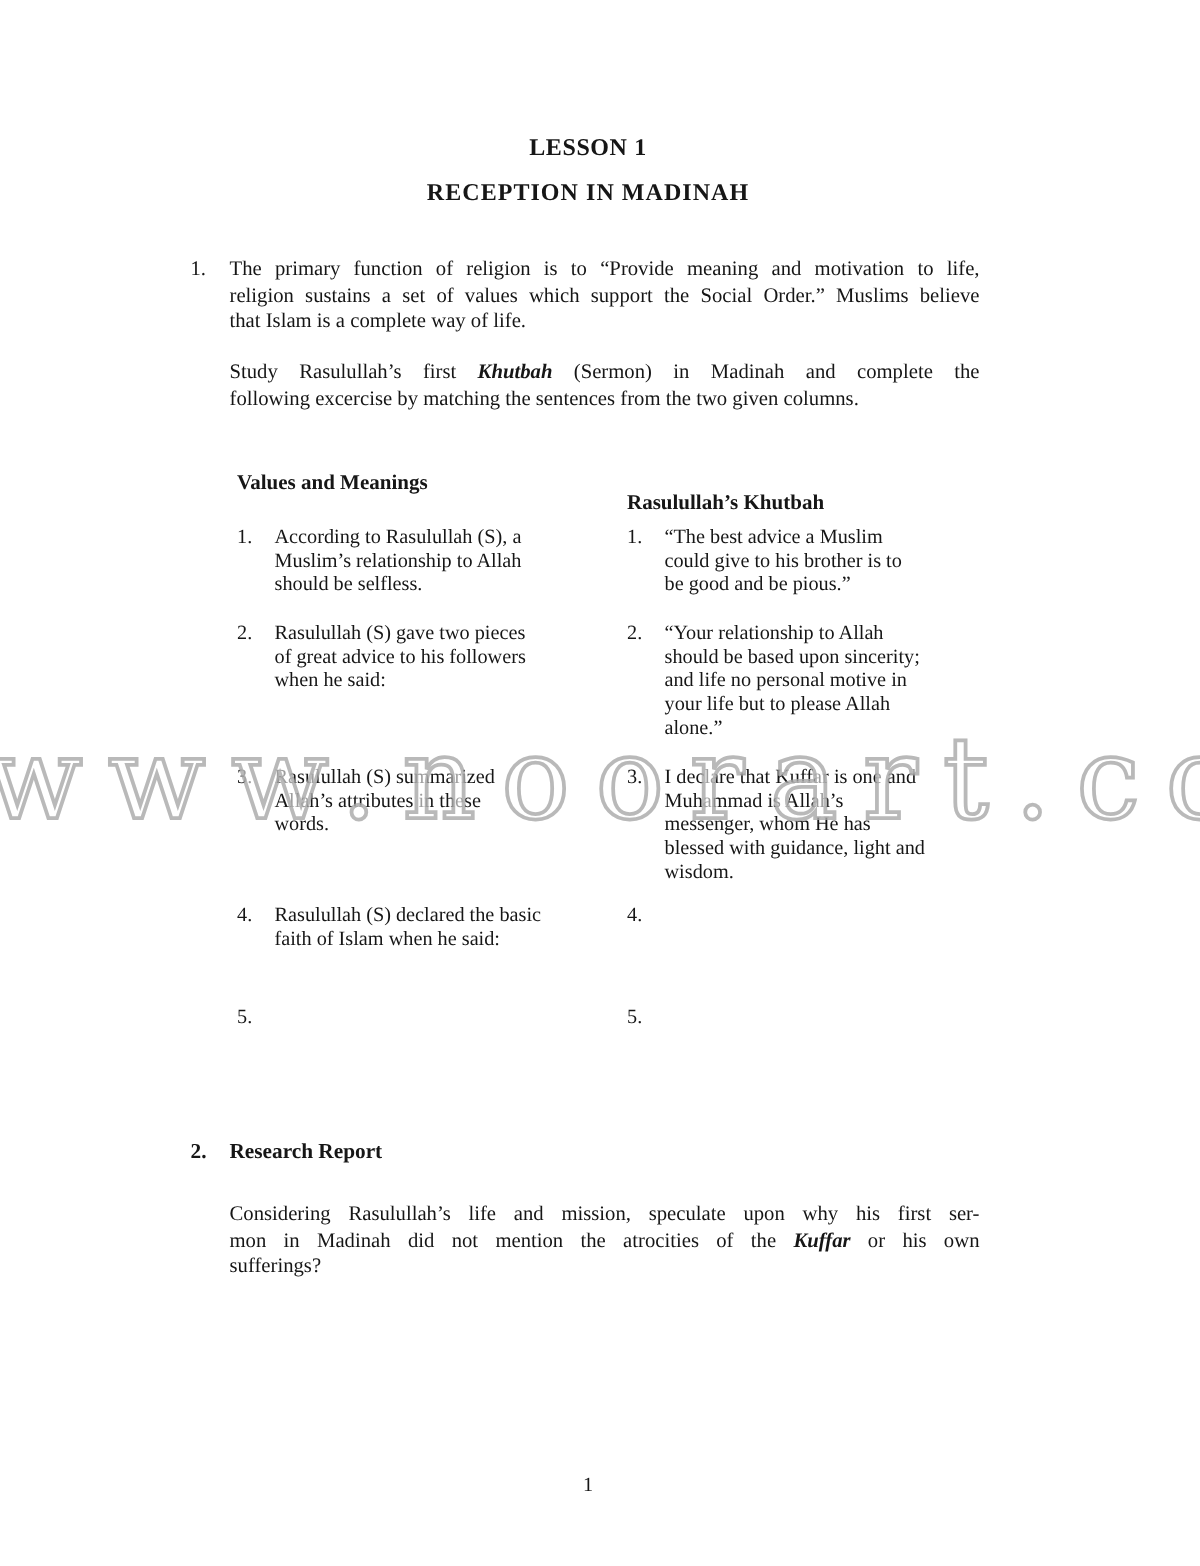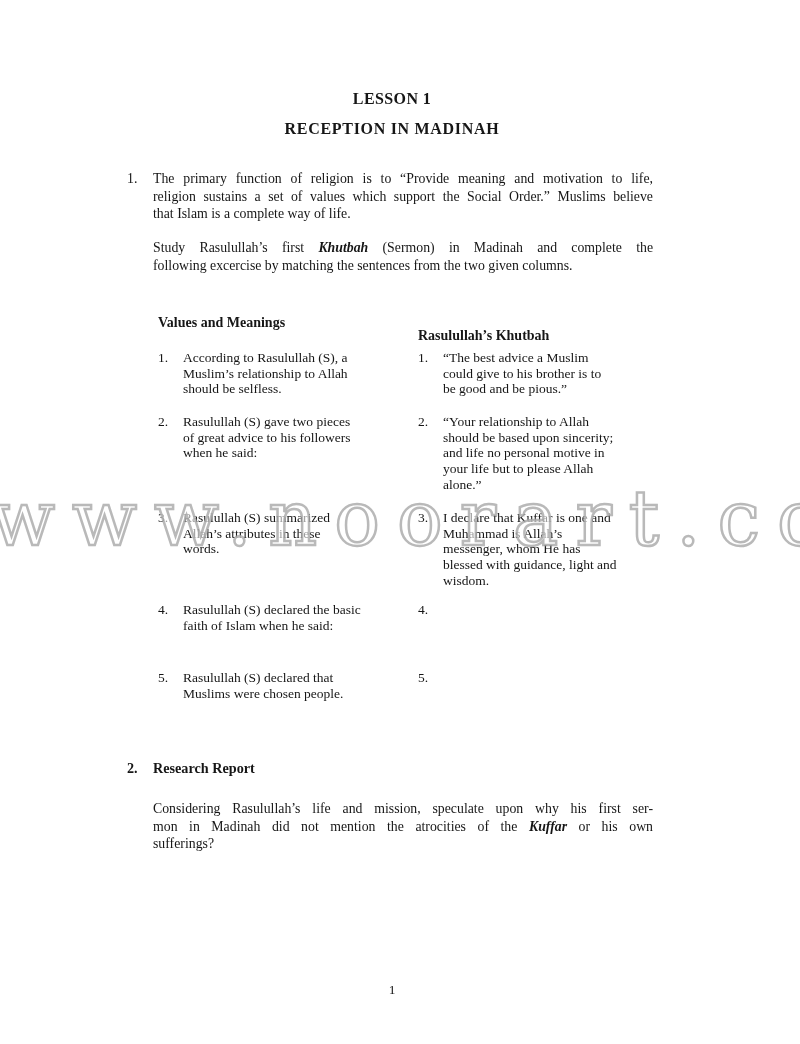--- a/index.html
+++ b/index.html
@@ -150,24 +150,20 @@
           </div>
       </div>
       <div class="mcell mright">
         <span class="mnum">4.</span>
       </div>
     </div>
 
     <div class="mrow r5">
       <div class="mcell mleft">
         <span class="mnum">5.</span>
-        <div>
-            <div class="tl"><span>Rasulullah (S) declared that</span></div>
-            <div class="tl"><span>Muslims were chosen people.</span></div>
-          </div>
       </div>
       <div class="mcell mright">
         <span class="mnum">5.</span>
       </div>
     </div>
   </div>
 
   <div class="research-head hang">
     <span class="num">2.</span>
     <span>Research Report</span>

